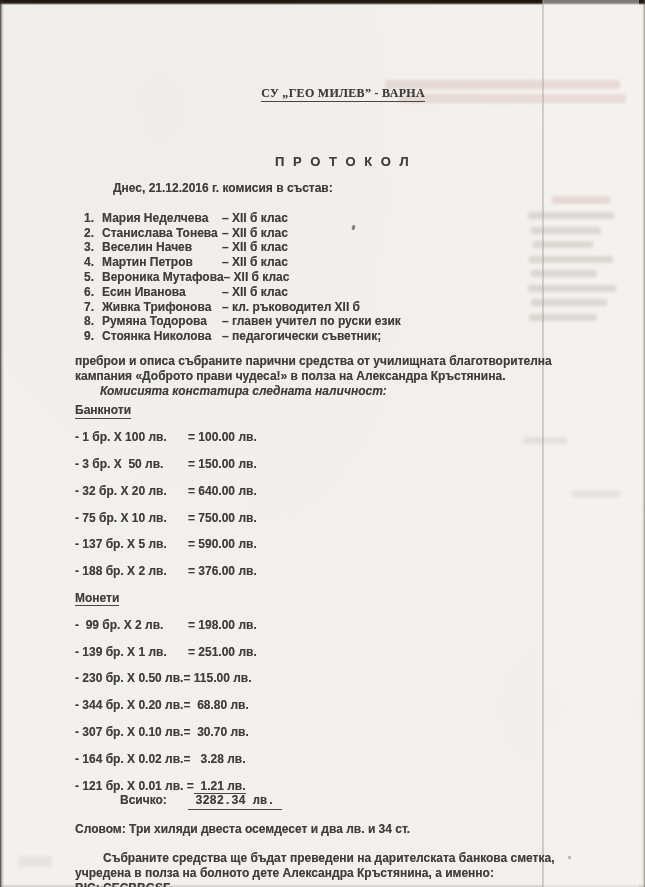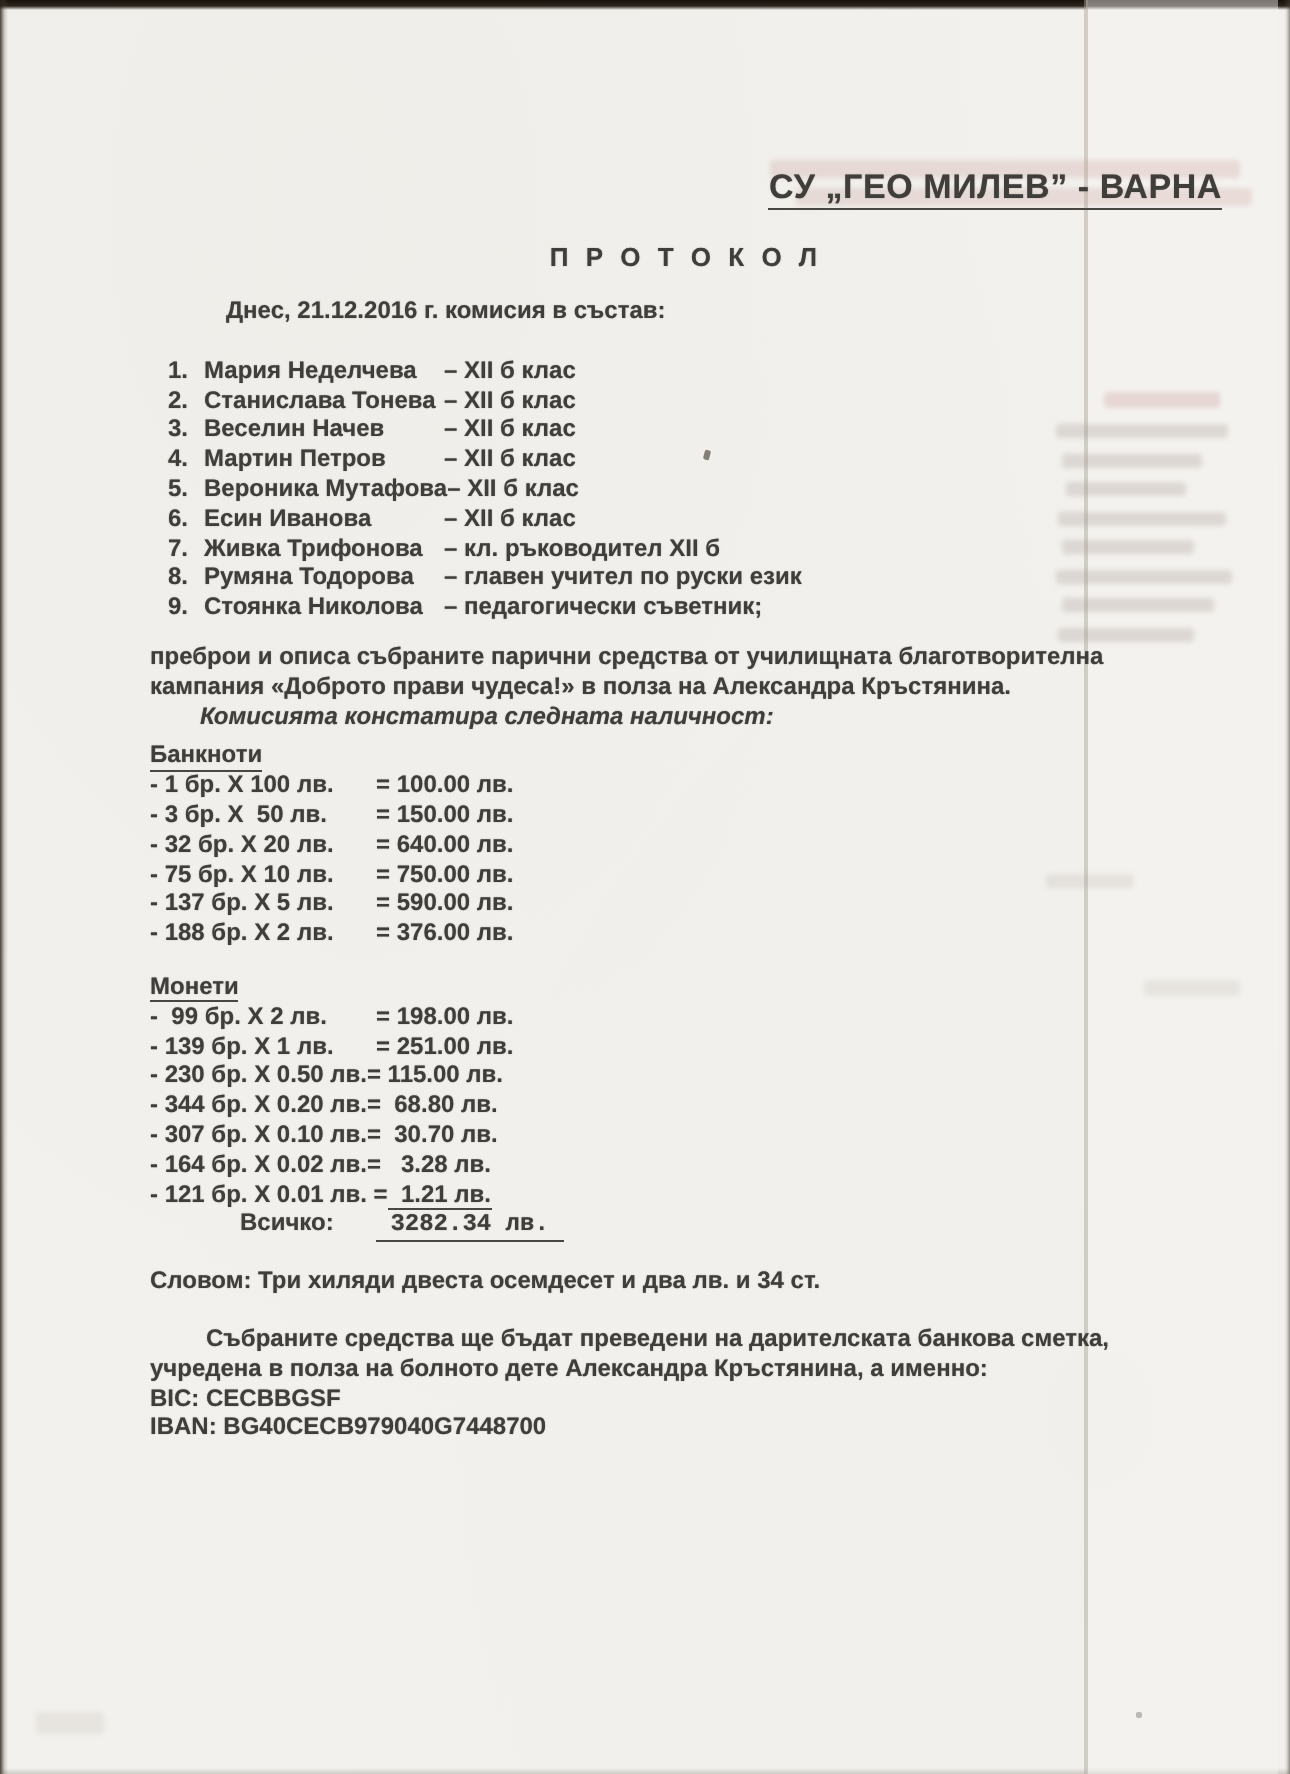--- a/index.html
+++ b/index.html
@@ -38,33 +38,33 @@
   .speck { position:absolute; background: rgba(72,64,55,0.65); border-radius: 1px; }
 
   
   .doc {
     position: absolute; left: 75px; top: 86px; width: 536px;
     color: #403e3a;
     font-size: 12px; line-height: 14.8px; font-weight: 700;
     text-shadow: 0 0 0.6px rgba(72,68,62,0.55);
   }
   .u { border-bottom: 1.5px solid #4a4742; padding-bottom: 0.5px; }
-  .school-header { text-align: right; font-size: 17px; letter-spacing: 0.3px; line-height: 15px; }
-  .doc-title { text-align: center; font-size: 13px; letter-spacing: 2.5px; margin-top: 20px; line-height: 15px; }
+  .school-header { text-align: center; font-size: 12px; letter-spacing: 0.3px; line-height: 15px; font-family: Liberation Serif, serif; }
+  .doc-title { text-align: center; font-size: 13px; letter-spacing: 2.5px; margin-top: 53px; line-height: 15px; }
   .date-line { margin-top: 12px; padding-left: 38px; }
   .committee { margin-top: 15px; padding-left: 9px; }
   .c-num  { display: inline-block; min-width: 18px; white-space: pre; }
   .c-name { display: inline-block; min-width: 120px; white-space: pre; }
   .c-role { white-space: pre; }
   .par { margin-top: 10px; }
   .indent25 { padding-left: 25px; font-style: italic; }
   .indent28 { padding-left: 28px; }
   .sec-head { margin-top: 5px; }
   .sec-head.coins-head { margin-top: 12px; }
-  .mrow .q { display: inline-block; min-width: 113px; white-space: pre; }
+  .mrow .q { display: inline-block; min-width: 113px; white-space: pre; margin-top: 12px; }
   .mrow .v { white-space: pre; }
   .total-row { padding-left: 45px; }
   .t-label { display: inline-block; min-width: 68px; white-space: pre; }
   .t-value { white-space: pre; font-family: Liberation Mono, monospace; }
   .words { margin-top: 13px; }
   .closing { margin-top: 14px; }
 </style>
 </head>
 <body>
 

